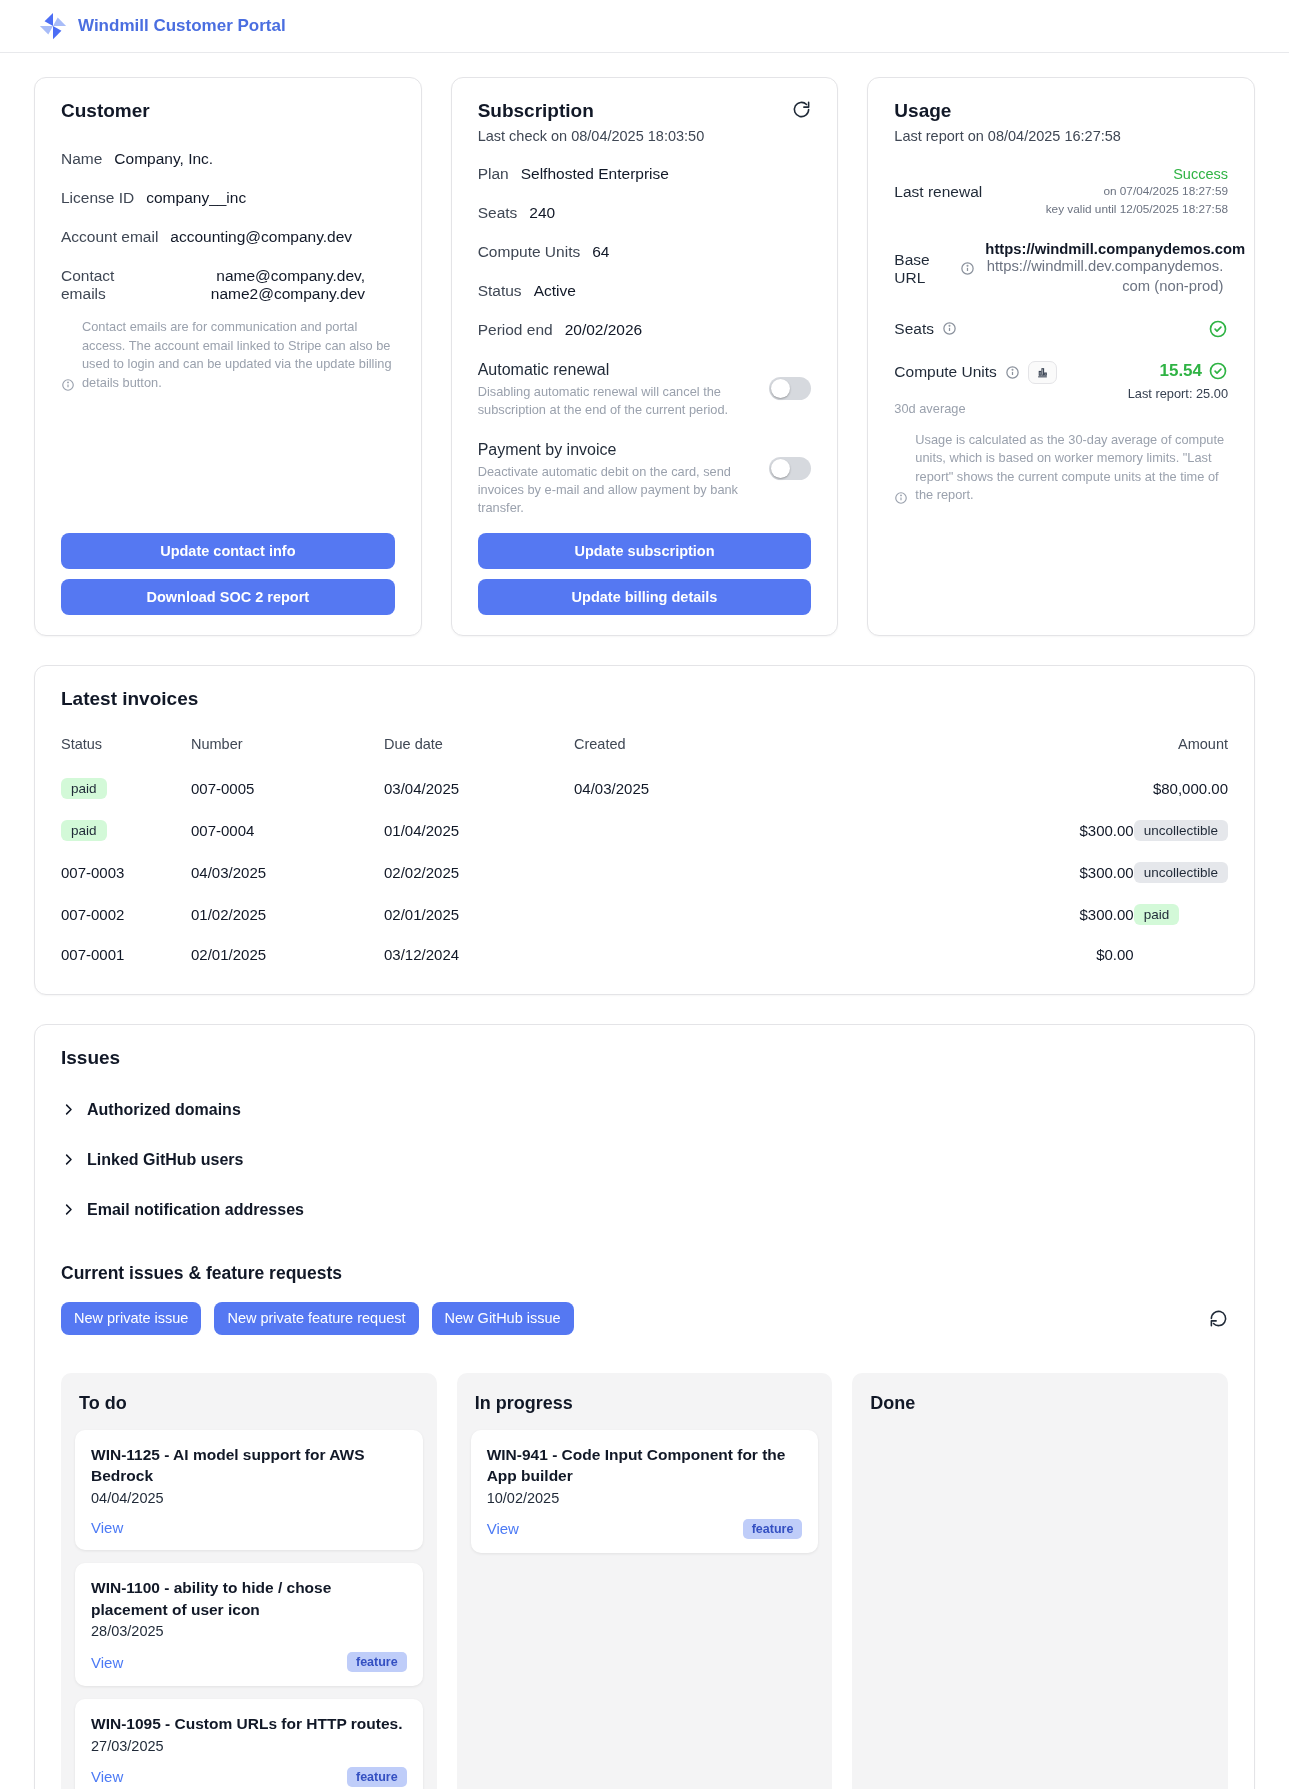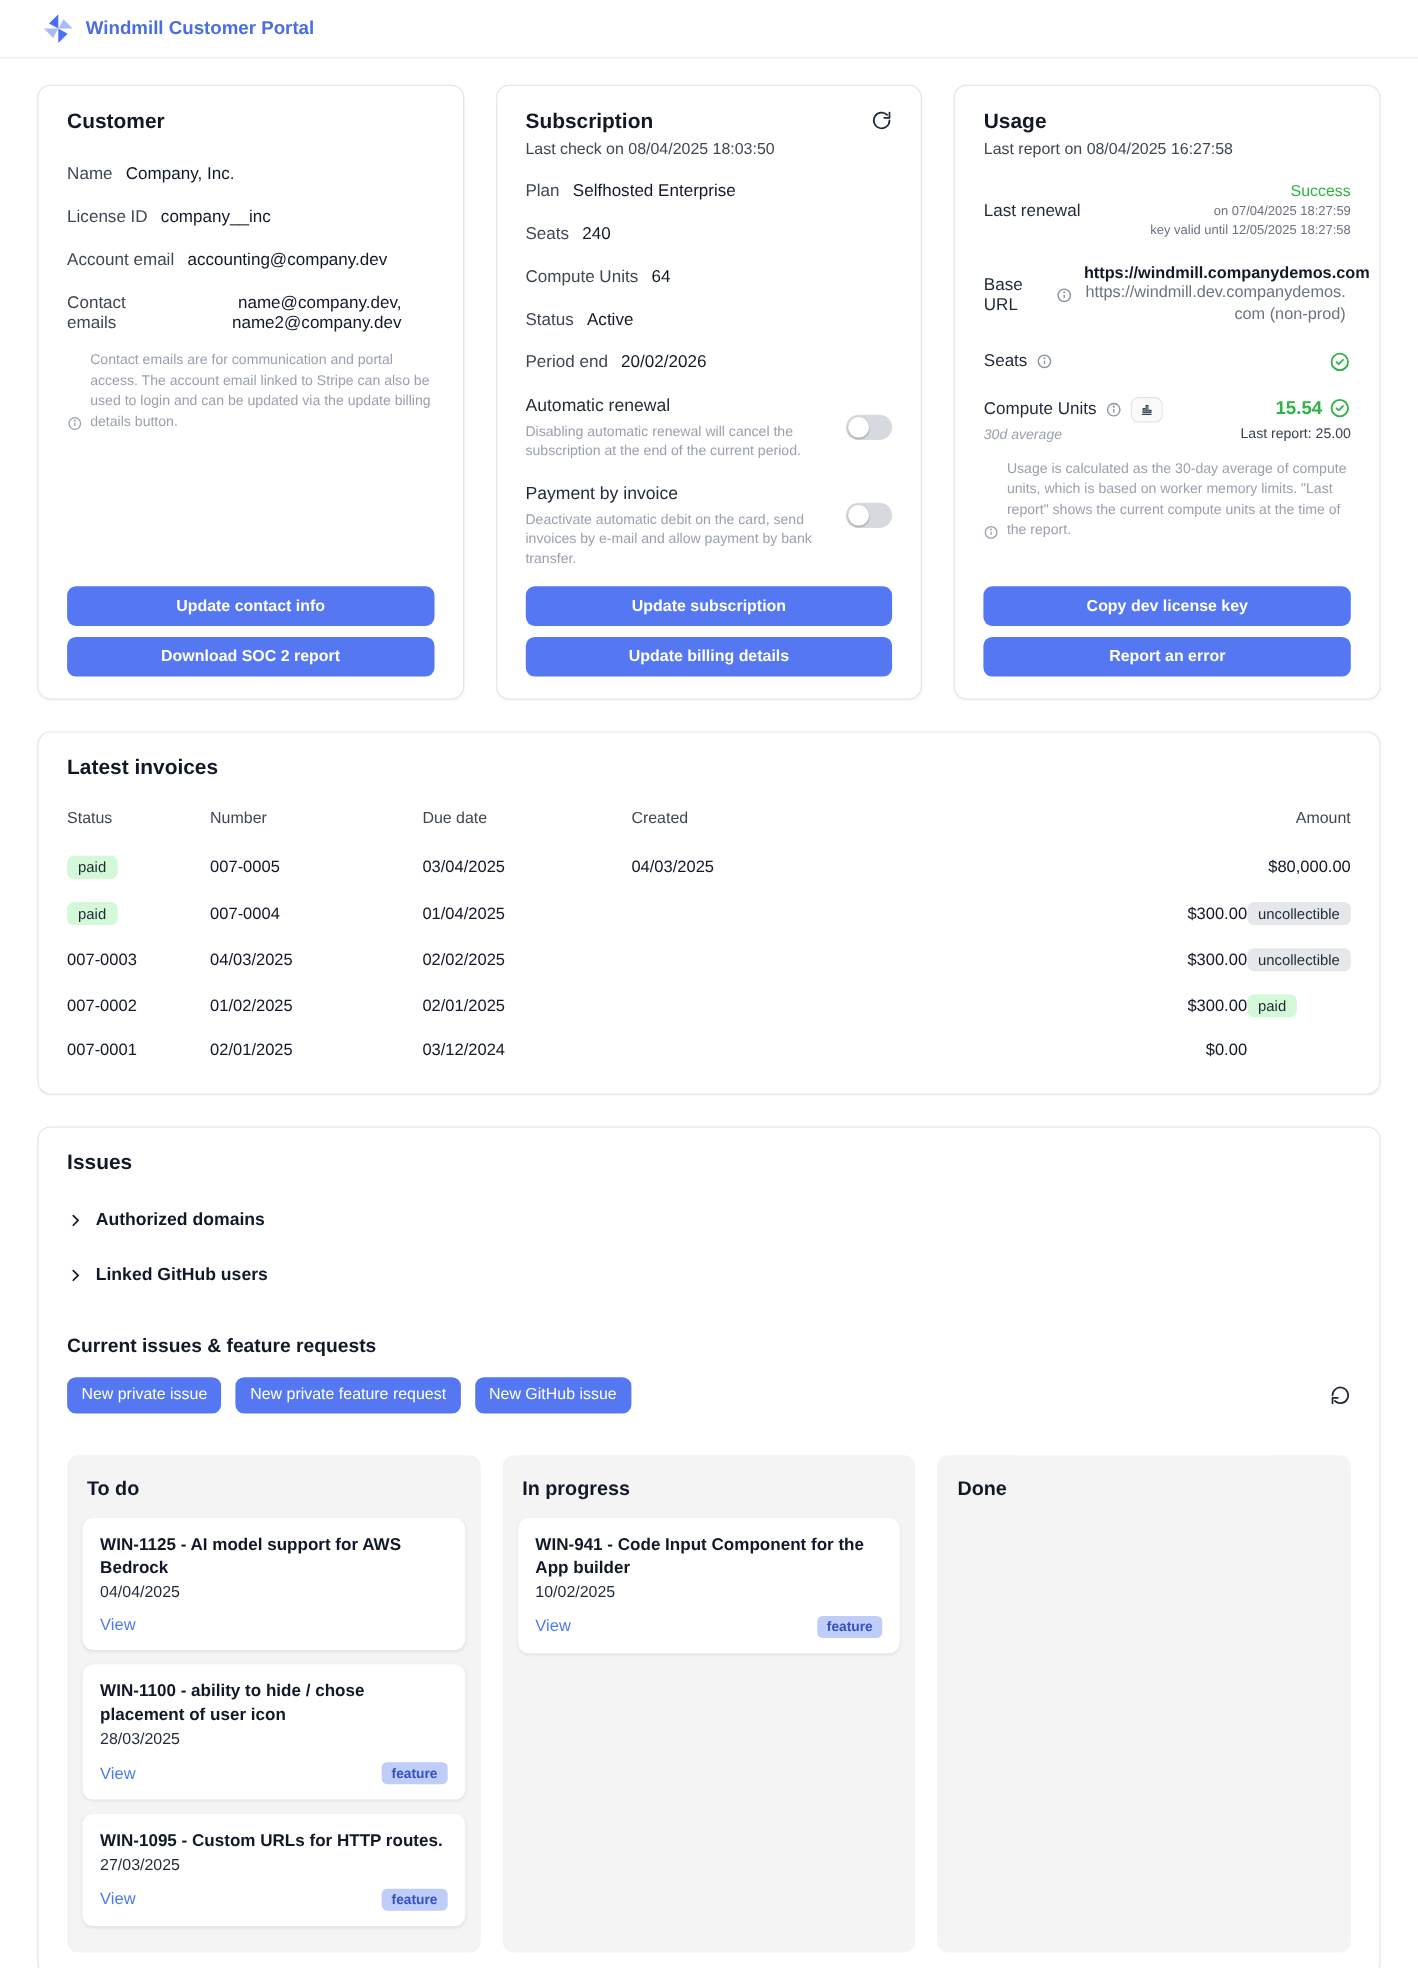--- a/index.html
+++ b/index.html
@@ -50,21 +50,21 @@
   .usage-row{display:flex;justify-content:space-between;gap:10px;margin-top:22px;}
   .usage-left{display:flex;align-items:center;gap:8px;font-size:15.5px;color:#1f2937;flex:none;}
   .usage-left .wrap{max-width:58px;}
   .right-col{text-align:right;}
   .success{color:var(--green);font-size:14.5px;}
   .tiny{font-size:11.8px;color:#6b7280;line-height:1.55;}
   .url-main{font-weight:700;font-size:14.8px;color:var(--text);}
   .url-sub{font-size:14.8px;color:#6b7280;max-width:238px;word-break:break-all;line-height:1.35;}
   .cu-value{color:var(--green);font-size:17px;font-weight:600;display:flex;align-items:center;
             gap:6px;justify-content:flex-end;}
-  .sub-label{font-size:12.8px;color:var(--muted);margin-top:3px;font-style:italic;}
+  .sub-label{font-size:12.8px;color:var(--muted);margin-top:17px;}
   .last-report{font-size:12.8px;color:#374151;margin-top:5px;}
   .chart-btn{border:1px solid var(--border);background:#fafafa;border-radius:7px;padding:4px 7px;
              display:inline-flex;cursor:pointer;color:#374151;line-height:0;}
   .chart-btn svg{width:13px;height:13px;}
   .info-i{color:#8a919c;line-height:0;cursor:pointer;}
   .info-i svg{width:15px;height:15px;}
   .check{line-height:0;}
   .check svg{width:20px;height:20px;}
   
   .wide-card{margin-top:29px;}
@@ -283,24 +283,20 @@
 
       <div class="note">
         <svg viewBox="0 0 24 24" fill="none" stroke="currentColor" stroke-width="2">
             <circle cx="12" cy="12" r="9"></circle>
             <line x1="12" y1="11" x2="12" y2="16"></line>
             <circle cx="12" cy="7.5" r="0.6" fill="currentColor"></circle>
           </svg>
         <span>Usage is calculated as the 30-day average of compute units, which is based on worker memory limits. "Last report" shows the current compute units at the time of the report.</span>
       </div>
 
-      <div class="btn-area">
-        <button class="btn">Copy dev license key</button>
-        <button class="btn">Report an error</button>
-      </div>
     </div>
   </section>
 
   <section class="card wide-card">
     <h2>Latest invoices</h2>
     <div class="inv-grid">
       <div class="inv-h">Status</div>
       <div class="inv-h">Number</div>
       <div class="inv-h">Due date</div>
       <div class="inv-h">Created</div>
@@ -344,20 +340,26 @@
       <svg viewBox="0 0 24 24" fill="none" stroke="currentColor" stroke-width="2.5" stroke-linecap="round" stroke-linejoin="round">
           <polyline points="9 5 16 12 9 19"></polyline>
         </svg>
       <span class="c-label">Authorized domains</span>
     </div>
     <div class="collapsible">
       <svg viewBox="0 0 24 24" fill="none" stroke="currentColor" stroke-width="2.5" stroke-linecap="round" stroke-linejoin="round">
           <polyline points="9 5 16 12 9 19"></polyline>
         </svg>
       <span class="c-label">Linked GitHub users</span>
+    </div>
+    <div class="collapsible">
+      <svg viewBox="0 0 24 24" fill="none" stroke="currentColor" stroke-width="2.5" stroke-linecap="round" stroke-linejoin="round">
+          <polyline points="9 5 16 12 9 19"></polyline>
+        </svg>
+      <span class="c-label">Email notification addresses</span>
     </div>
 
     <div class="section-heading">Current issues &amp; feature requests</div>
 
     <div class="issue-actions">
       <button class="pill-btn">New private issue</button>
       <button class="pill-btn">New private feature request</button>
       <button class="pill-btn">New GitHub issue</button>
       <button class="icon-btn refresh-right">
         <svg viewBox="0 0 24 24" fill="none" stroke="currentColor" stroke-width="2" stroke-linecap="round" stroke-linejoin="round">

